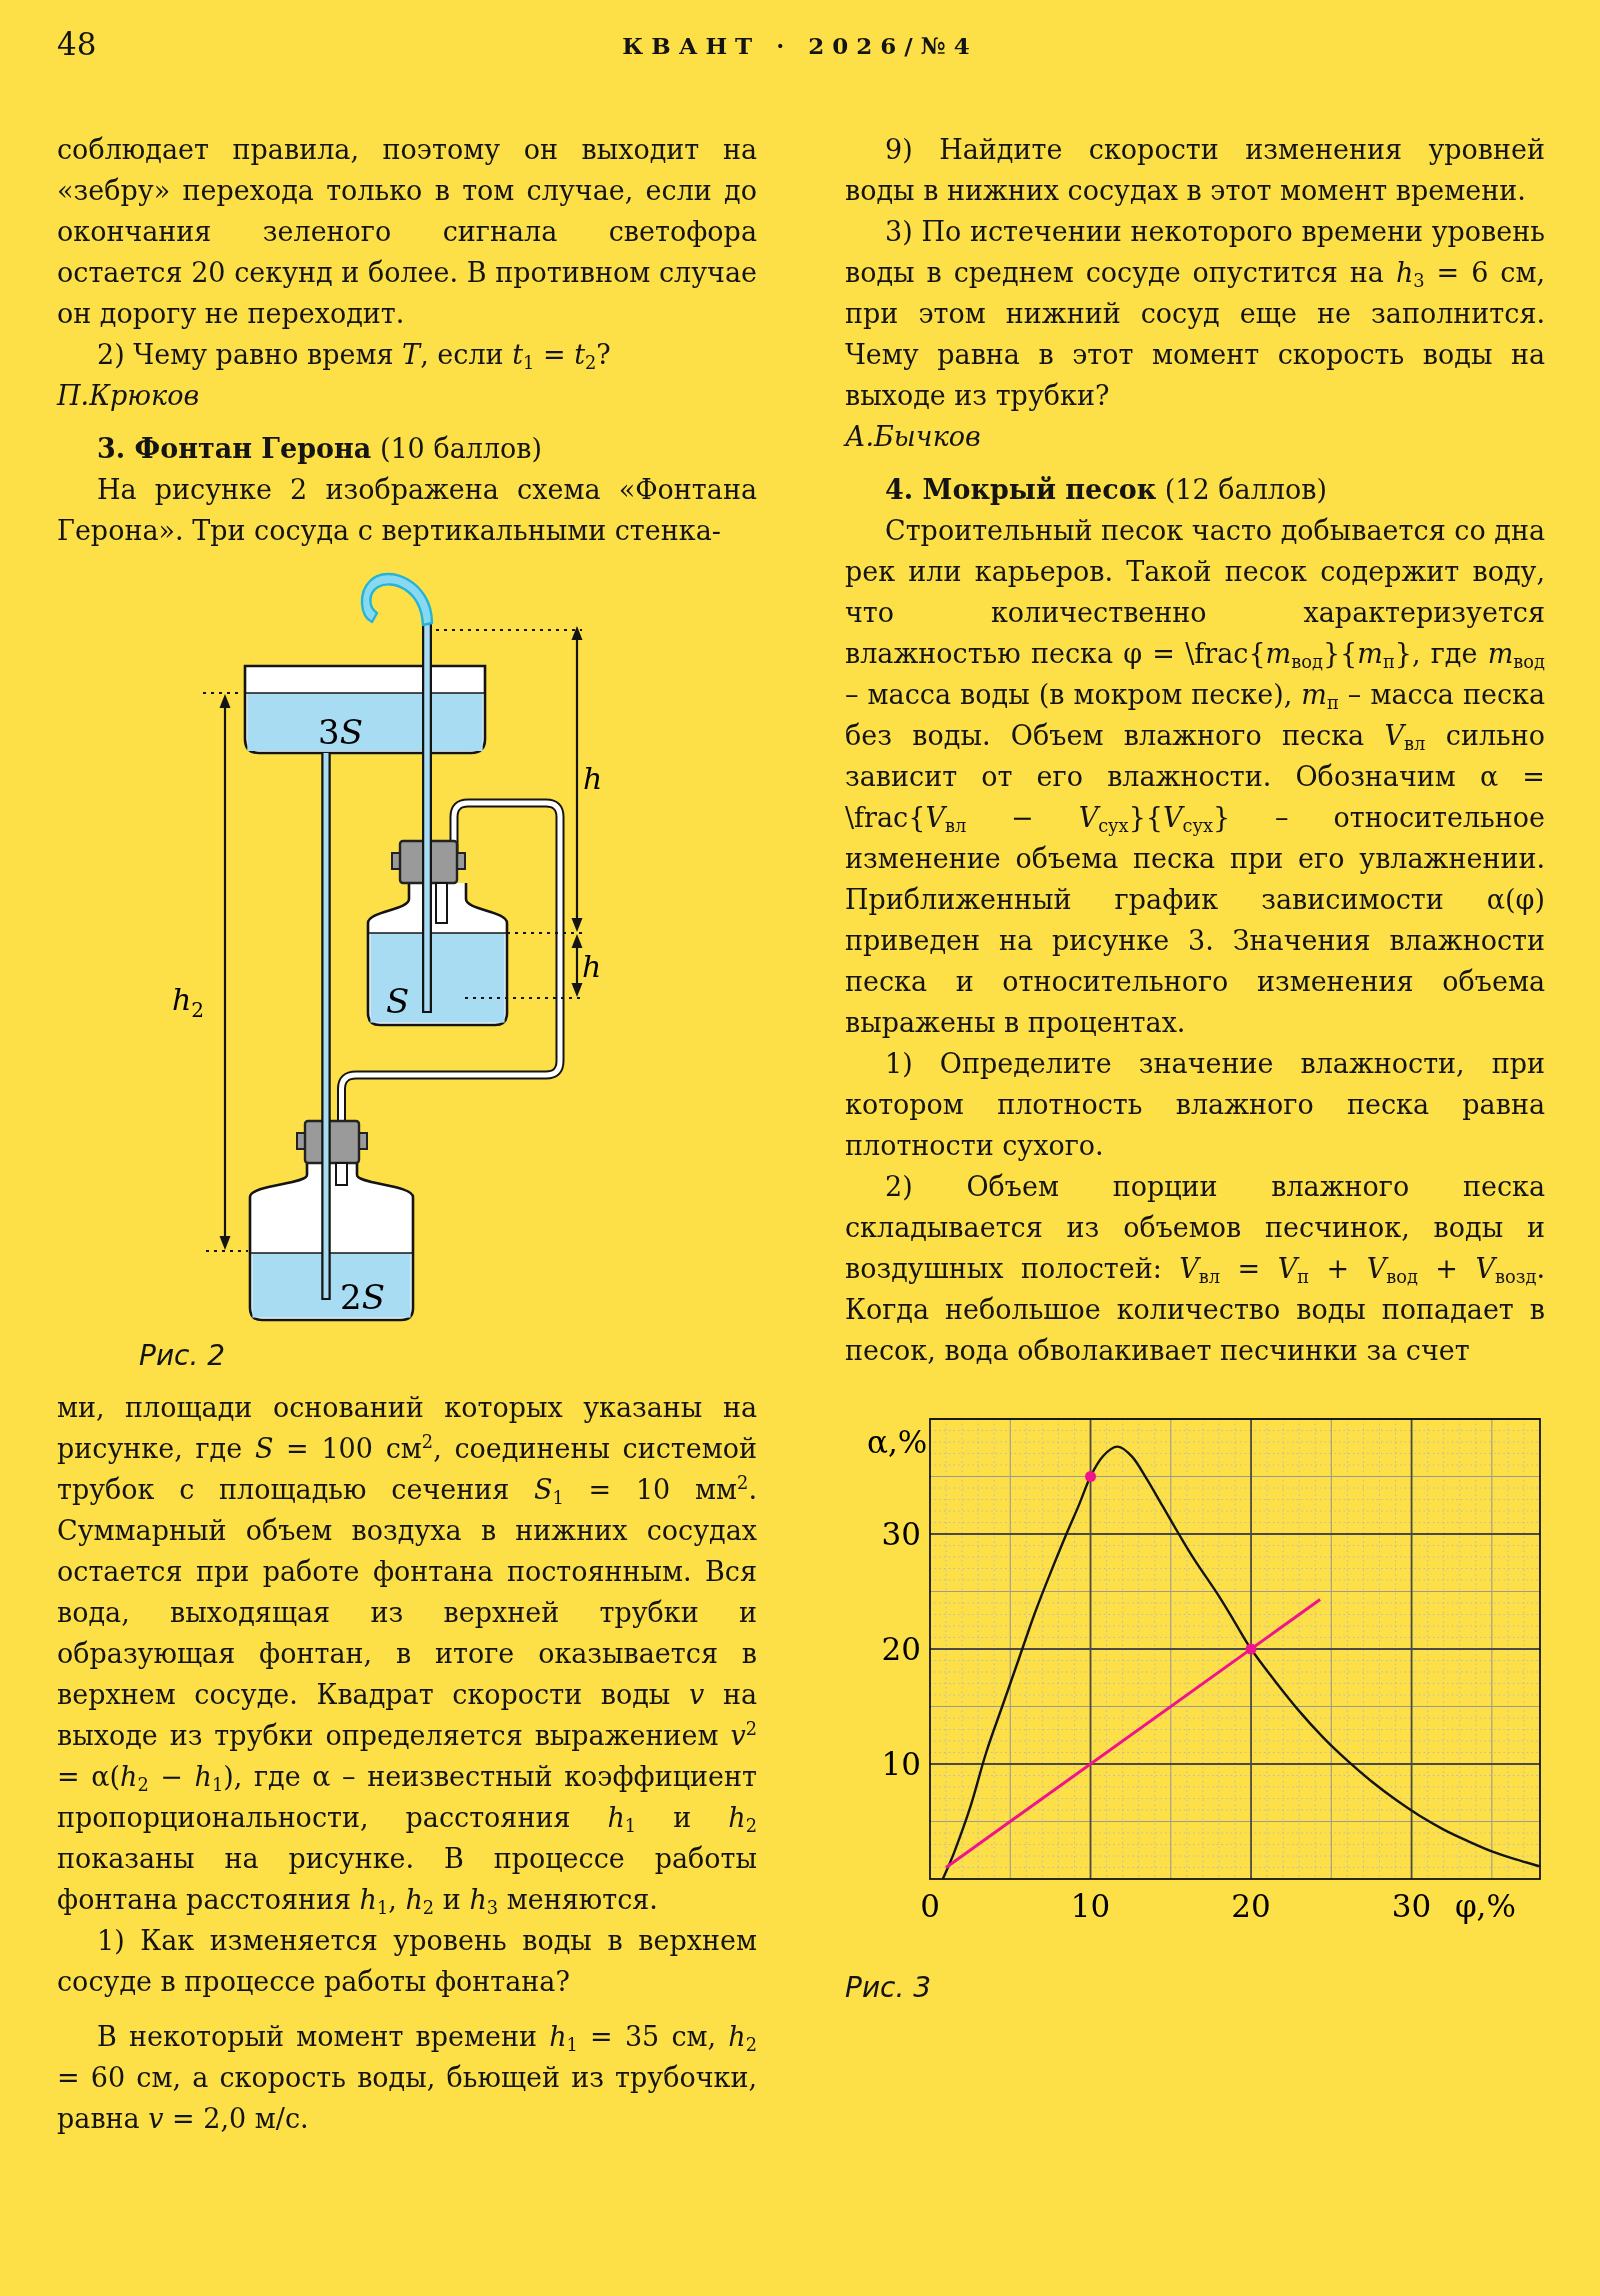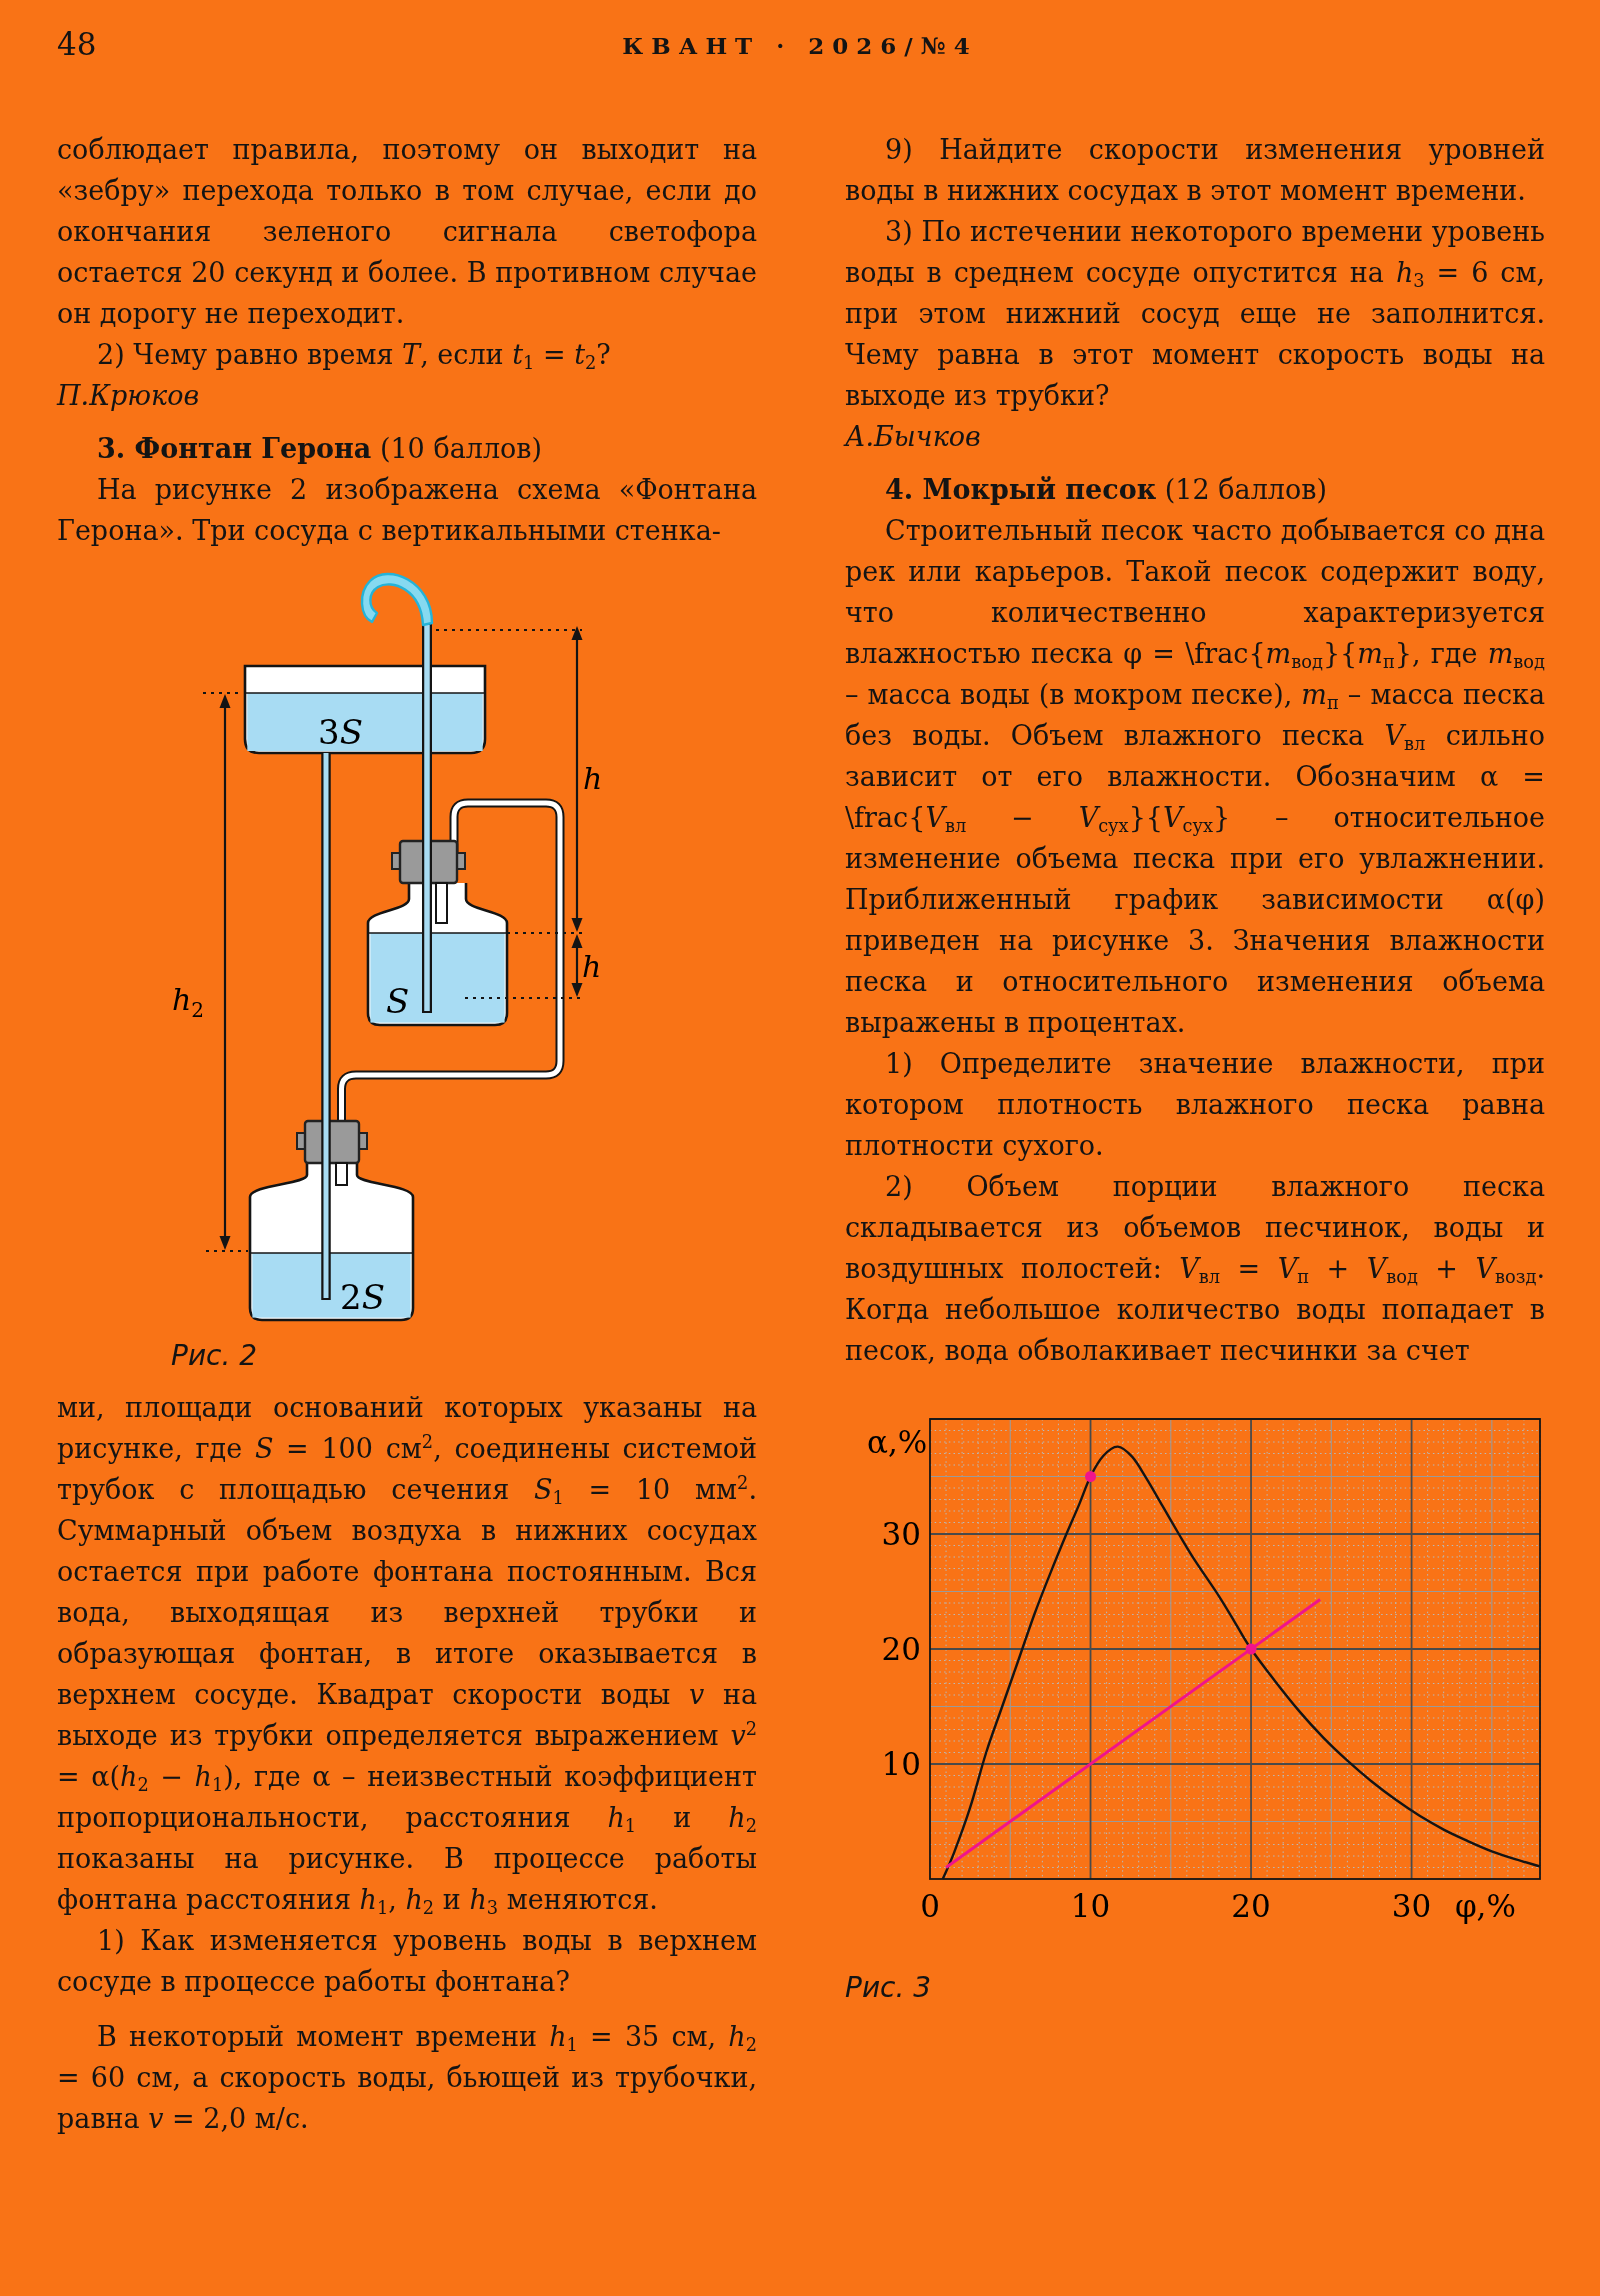--- a/index.html
+++ b/index.html
@@ -1,17 +1,17 @@
 <!DOCTYPE html>
 <html lang="ru"><head>
 <meta charset="utf-8">
 <style>
   html,body{margin:0;padding:0;background:#ffffff;}
   .page{
-    position:relative;width:1600px;height:2296px;background:#f97316;
+    position:relative;width:1600px;height:2296px;background:#fde047;
     font-family:"DejaVu Serif", "Liberation Serif", serif;
     color:#141414;overflow:hidden;
   }
   .pageno{position:absolute;left:57px;top:26px;font-size:31px;}
   .journal{
     position:absolute;left:0;top:32px;width:100%;text-align:center;
     font-size:23px;font-weight:bold;letter-spacing:8px;
   }
   .col{position:absolute;top:129px;width:700px;font-size:27px;line-height:41px;}
   .col-left{left:57px;}
@@ -21,21 +21,21 @@
   .para.noind{text-indent:0;}
   .para.sig{text-align:right;font-style:italic;text-indent:0;}
   .para.head{margin-top:12px;}
   .para.spaced{margin-top:14px;}
   sub{font-size:66%;vertical-align:baseline;position:relative;top:0.28em;line-height:0;}
   sup{font-size:66%;vertical-align:baseline;position:relative;top:-0.55em;line-height:0;}
   i{font-style:italic;}
   .figure2{margin:12px 0 0 73px;display:block;}
   .figcap{font-family:"DejaVu Sans","Liberation Sans",sans-serif;font-style:italic;
           font-size:28px;line-height:34px;}
-  .figcap.f2{margin:6px 0 14px 114px;}
+  .figcap.f2{margin:6px 0 14px 82px;}
   .figcap.f3{margin:14px 0 0 0px;}
   #fig3-holder{margin-top:30px;}
   svg text{font-family:"DejaVu Serif","Liberation Serif",serif;}
   .it{font-style:italic;}
 </style>
 </head>
 <body>
 
 <div class="page">
 

